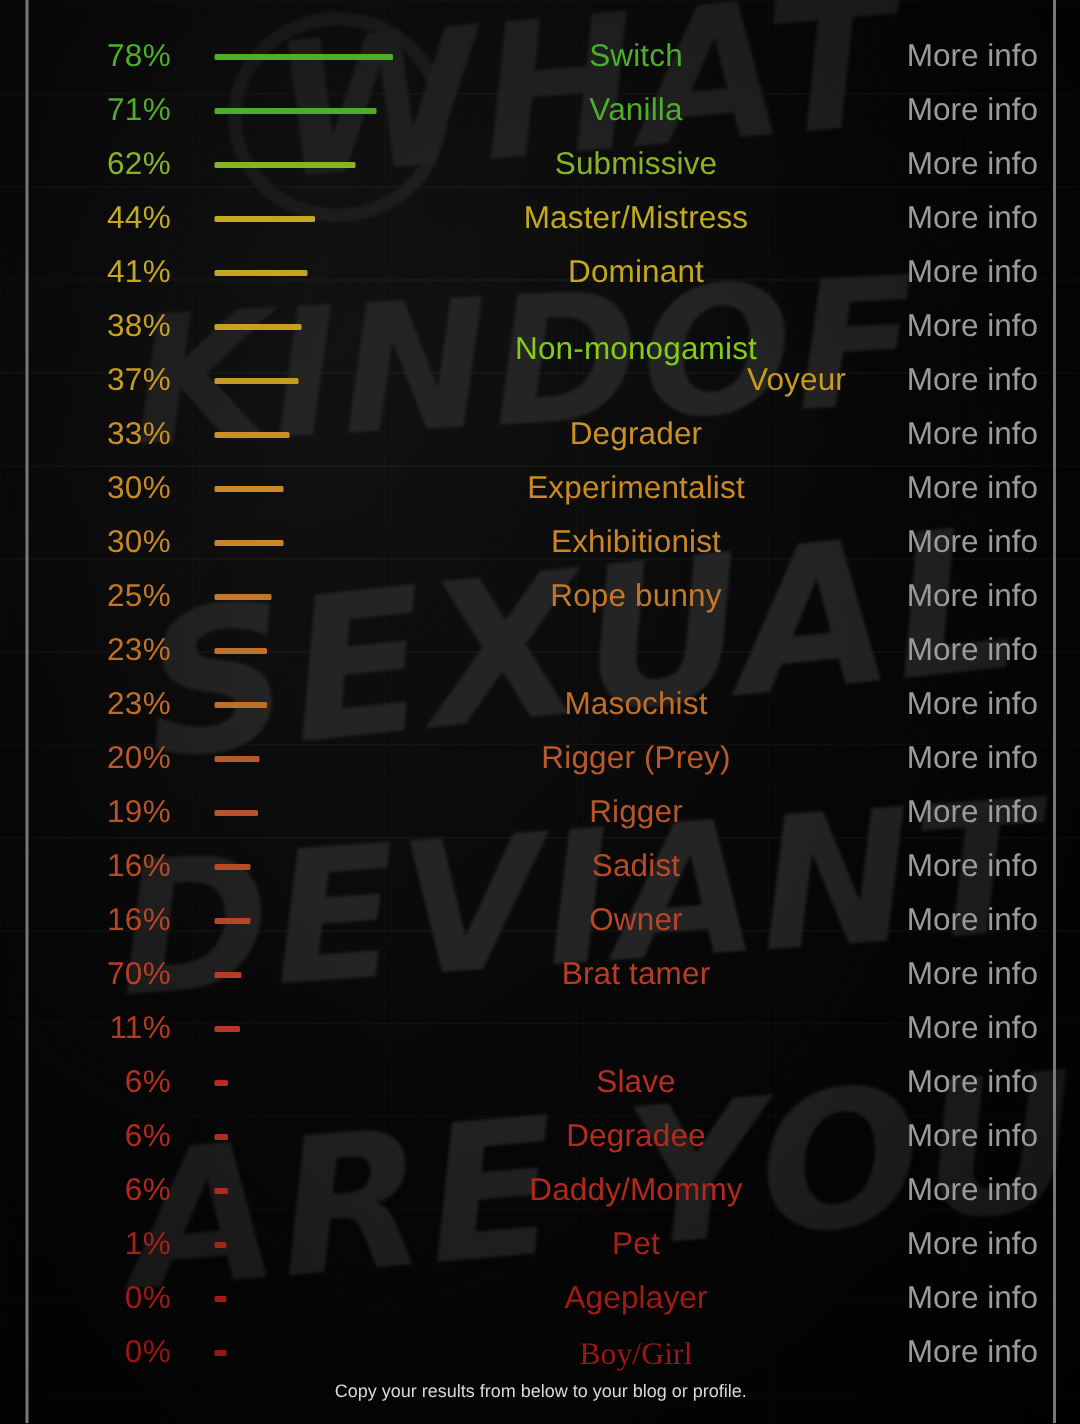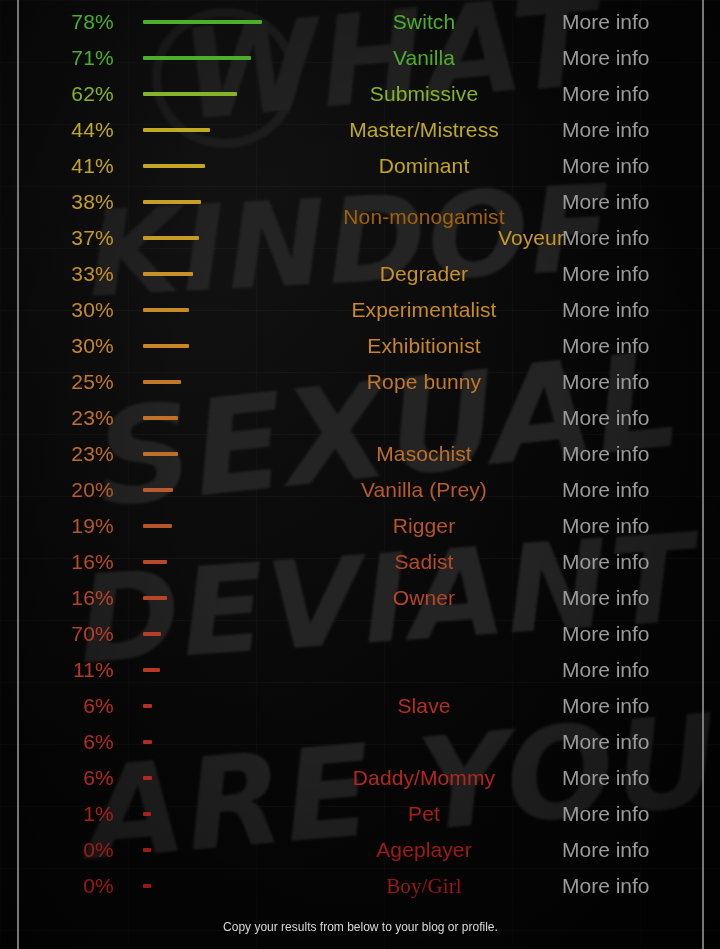--- a/index.html
+++ b/index.html
@@ -85,21 +85,21 @@
     background: #8c8c8c;
     opacity: 0.85;
   }
   .edge-left  { left: 17px; }
   .edge-right { left: 702px; }
 
   
   #rows {
     position: absolute;
     left: 0;
-    top: 4px;
+    top: 20px;
     width: 720px;
   }
   .row {
     position: relative;
     height: 36px;
     display: flex;
     align-items: center;
   }
   .pct {
     position: absolute;
@@ -126,21 +126,21 @@
     left: 284px;
     width: 280px;
     text-align: center;
     font-size: 21px;
     letter-spacing: 0.1px;
   }
   .more {
     position: absolute;
     left: 562px;
     width: 130px;
-    text-align: left;
+    text-align: right;
     font-size: 21px;
     color: #9b9b9b;
     cursor: pointer;
   }
 
   
   .footer {
     position: absolute;
     left: 19px;
     top: 920px;
@@ -208,21 +208,21 @@
           <div class="bar" style="width: 62.32px; background: rgb(197, 166, 33);"></div>
         </div>
         <div class="label" style="color: rgb(197, 166, 33);">Dominant</div>
         <div class="more">More info</div>
       </div>
       <div class="row">
         <div class="pct" style="color: rgb(199, 159, 34);">38%</div>
         <div class="bar-cell">
           <div class="bar" style="width: 57.76px; background: rgb(199, 159, 34);"></div>
         </div>
-        <div class="label" style="color: #a16207; margin-top: 29px;">Non-monogamist</div>
+        <div class="label" style="color: #84cc16; margin-top: 29px;">Non-monogamist</div>
         <div class="more">More info</div>
       </div>
       <div class="row">
         <div class="pct" style="color: rgb(199, 155, 34);">37%</div>
         <div class="bar-cell">
           <div class="bar" style="width: 56.24px; background: rgb(199, 155, 34);"></div>
         </div>
         <div class="label" style="color: rgb(199, 155, 34); text-align: right;">Voyeur</div>
         <div class="more">More info</div>
       </div>
@@ -271,21 +271,21 @@
           <div class="bar" style="width: 34.96px; background: rgb(192, 111, 40);"></div>
         </div>
         <div class="label" style="color: rgb(192, 111, 40);">Masochist</div>
         <div class="more">More info</div>
       </div>
       <div class="row">
         <div class="pct" style="color: rgb(184, 90, 42);">20%</div>
         <div class="bar-cell">
           <div class="bar" style="width: 30.4px; background: rgb(184, 90, 42);"></div>
         </div>
-        <div class="label" style="color: rgb(184, 90, 42);">Vanilla (Prey)</div>
+        <div class="label" style="color: rgb(184, 90, 42);">Rigger (Prey)</div>
         <div class="more">More info</div>
       </div>
       <div class="row">
         <div class="pct" style="color: rgb(182, 85, 41);">19%</div>
         <div class="bar-cell">
           <div class="bar" style="width: 28.88px; background: rgb(182, 85, 41);"></div>
         </div>
         <div class="label" style="color: rgb(182, 85, 41);">Rigger</div>
         <div class="more">More info</div>
       </div>
@@ -303,20 +303,21 @@
           <div class="bar" style="width: 24.32px; background: rgb(184, 69, 38);"></div>
         </div>
         <div class="label" style="color: rgb(184, 69, 38);">Owner</div>
         <div class="more">More info</div>
       </div>
       <div class="row">
         <div class="pct" style="color: rgb(185, 61, 37);">70%</div>
         <div class="bar-cell">
           <div class="bar" style="width: 18.24px; background: rgb(185, 61, 37);"></div>
         </div>
+        <div class="label" style="color: rgb(185, 61, 37);">Brat tamer</div>
         <div class="more">More info</div>
       </div>
       <div class="row">
         <div class="pct" style="color: rgb(185, 56, 35);">11%</div>
         <div class="bar-cell">
           <div class="bar" style="width: 16.72px; background: rgb(185, 56, 35);"></div>
         </div>
         <div class="more">More info</div>
       </div>
       <div class="row">
@@ -325,20 +326,21 @@
           <div class="bar" style="width: 9.12px; background: rgb(181, 47, 32);"></div>
         </div>
         <div class="label" style="color: rgb(181, 47, 32);">Slave</div>
         <div class="more">More info</div>
       </div>
       <div class="row">
         <div class="pct" style="color: rgb(179, 43, 31);">6%</div>
         <div class="bar-cell">
           <div class="bar" style="width: 9.12px; background: rgb(179, 43, 31);"></div>
         </div>
+        <div class="label" style="color: rgb(179, 43, 31);">Degradee</div>
         <div class="more">More info</div>
       </div>
       <div class="row">
         <div class="pct" style="color: rgb(178, 40, 30);">6%</div>
         <div class="bar-cell">
           <div class="bar" style="width: 9.12px; background: rgb(178, 40, 30);"></div>
         </div>
         <div class="label" style="color: rgb(178, 40, 30);">Daddy/Mommy</div>
         <div class="more">More info</div>
       </div>

